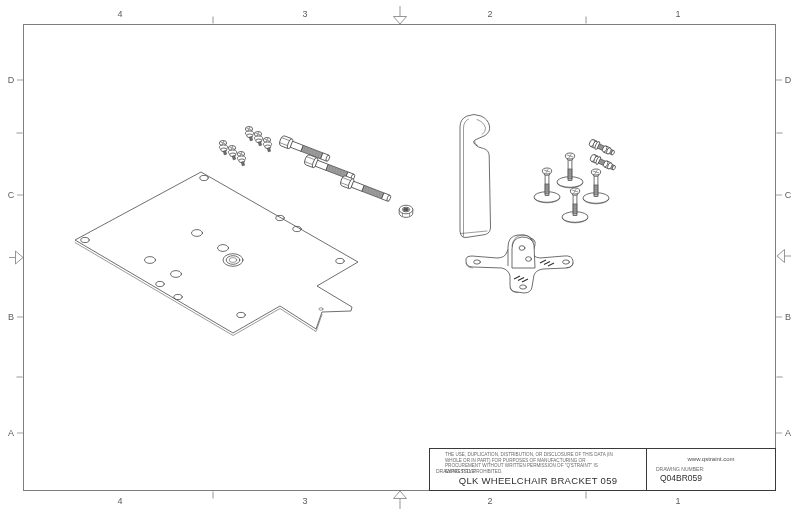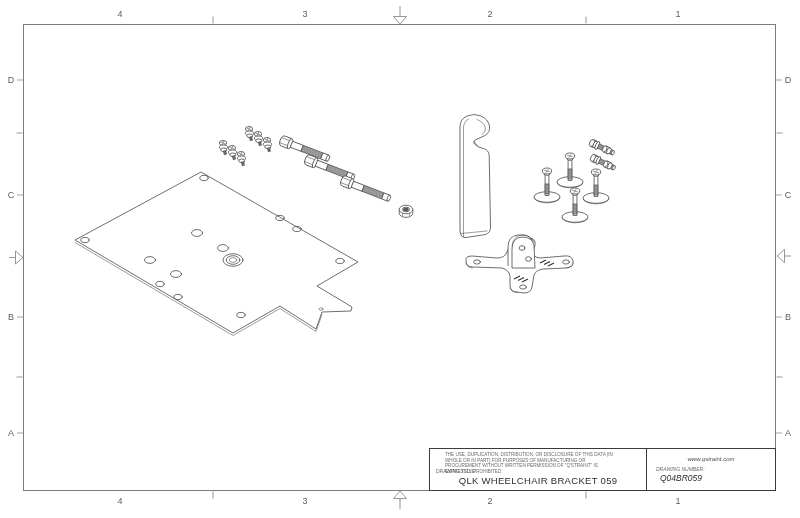--- a/index.html
+++ b/index.html
@@ -7,21 +7,21 @@
   .sheet{position:relative;width:800px;height:518px;background:#fff;overflow:hidden;}
   svg.drawing{position:absolute;left:0;top:0;}
   .zl{position:absolute;transform:translate(-50%,-50%);font-size:9px;color:#5c5c5c;}
   .ln{fill:none;stroke:#4a4a4a;stroke-width:0.8;stroke-linejoin:round;stroke-linecap:round;}
   .fw{fill:#ffffff;stroke:#4a4a4a;stroke-width:0.8;stroke-linejoin:round;}
   .shade{fill:#9c9c9c;stroke:#4a4a4a;stroke-width:0.7;}
   .thin{stroke-width:0.55;}
   .title-block{position:absolute;left:429px;top:448px;width:347px;height:43px;
     border:1.5px solid #3a3a3a;box-sizing:border-box;display:flex;background:#fff;}
   .tb-left{position:relative;flex:1;}
-  .tb-right{position:relative;width:129px;border-left:1.5px solid #3a3a3a;box-sizing:border-box;font-style:italic;}
+  .tb-right{position:relative;width:129px;border-left:1.5px solid #3a3a3a;box-sizing:border-box;}
   .legal{position:absolute;left:15px;top:3px;width:172px;font-size:4.6px;line-height:1.25;color:#6b6b6b;}
   .dt-label{position:absolute;left:6px;top:19px;font-size:5px;color:#6b6b6b;}
   .dt-title{position:absolute;left:0;right:0;top:26px;text-align:center;font-size:9.5px;color:#2d2d2d;letter-spacing:0.3px;}
   .web{margin-top:7px;text-align:center;font-size:6px;color:#4c4c4c;}
   .dn-label{margin-top:4px;margin-left:9px;font-size:5px;color:#6b6b6b;}
   .dn-value{margin-top:1px;margin-left:13px;font-size:8.5px;color:#2d2d2d;}
 </style>
 </head>
 <body>
 

